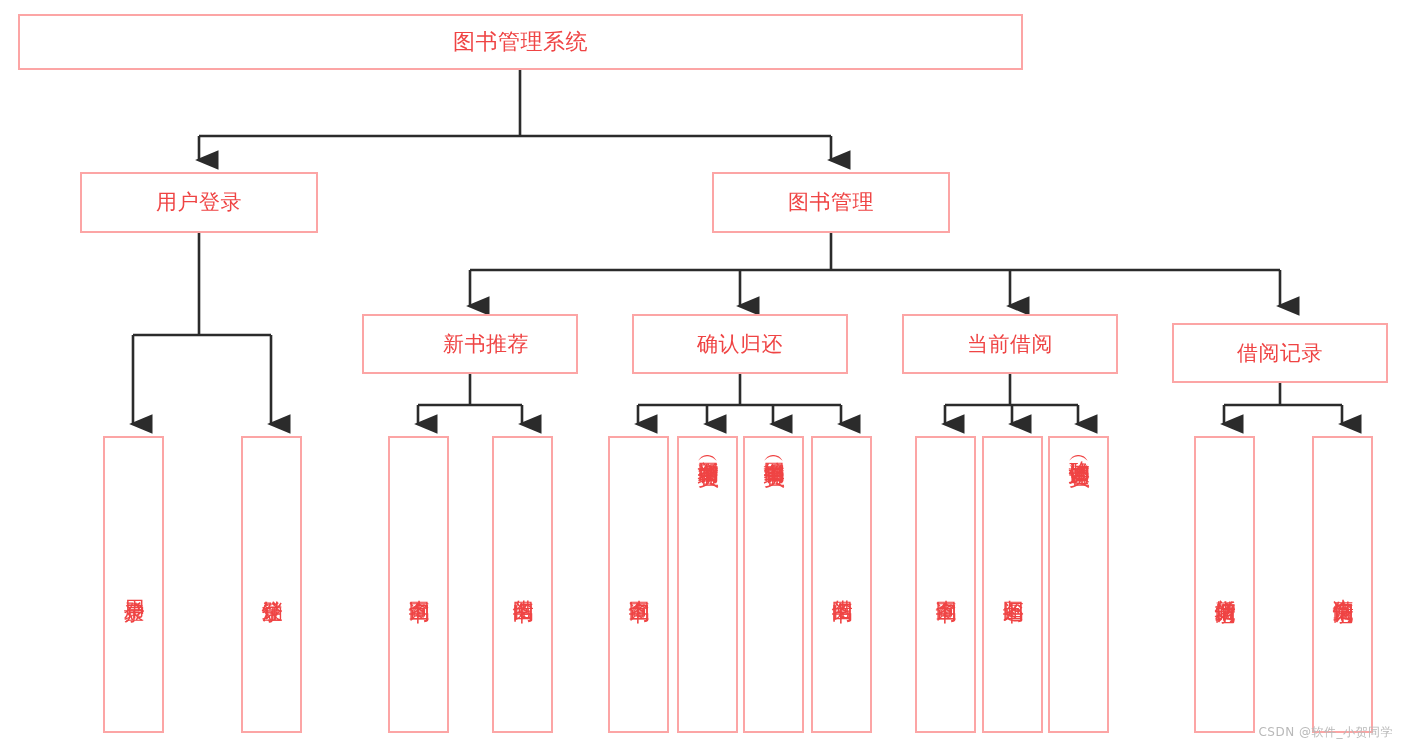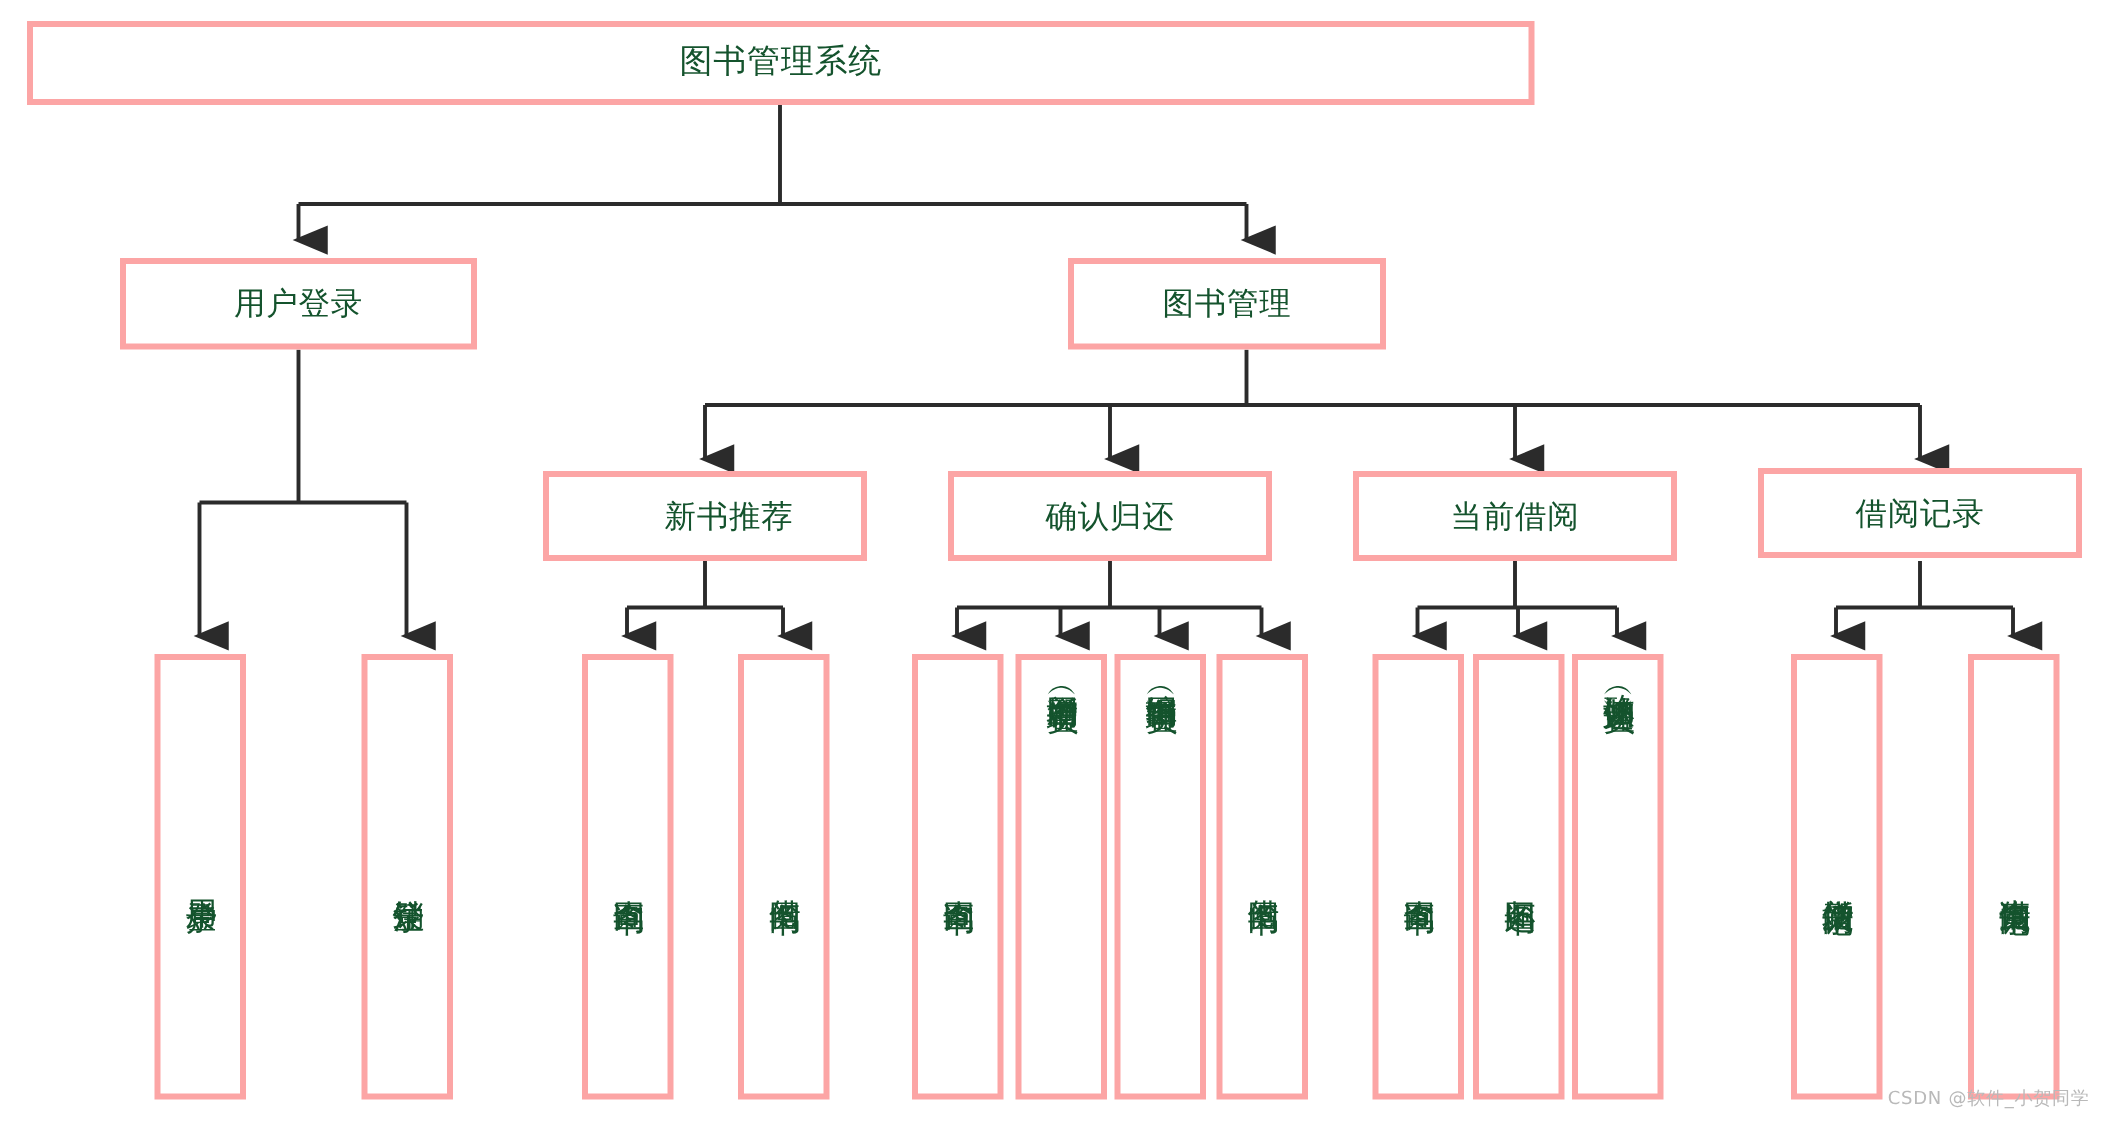--- a/index.html
+++ b/index.html
@@ -23,25 +23,25 @@
     left: 0;
     top: 0;
     width: 1405px;
     height: 747px;
     pointer-events: none;
   }
   .node {
     position: absolute;
     box-sizing: border-box;
     background: #ffffff;
-    border: 4px solid #fca5a5;
+    border: 2px solid #fca5a5;
     display: flex;
     align-items: center;
     justify-content: center;
-    color: #14532d;
+    color: #ef4444;
     z-index: 2;
   }
   .node .lbl {
     display: block;
     line-height: 1.18;
     text-align: center;
     white-space: pre;
   }
   .node.horiz .lbl {
     font-size: 21px;
@@ -133,34 +133,34 @@
     </g>
   </svg>
 
   <div class="node root horiz" style="left:18px; top:14px; width:1005px; height:56px;">
     <span class="lbl">图书管理系统</span>
   </div>
 
   <div class="node horiz" style="left:80px; top:172px; width:238px; height:61px;">
     <span class="lbl">用户登录</span>
   </div>
-  <div class="node horiz" style="left:712px; top:172px; width:212px; height:61px;">
+  <div class="node horiz" style="left:712px; top:172px; width:238px; height:61px;">
     <span class="lbl">图书管理</span>
   </div>
 
   <div class="node horiz" style="left:362px; top:314px; width:216px; height:60px;padding-left:32px;">
     <span class="lbl">新书推荐</span>
   </div>
   <div class="node horiz" style="left:632px; top:314px; width:216px; height:60px;">
     <span class="lbl">确认归还</span>
   </div>
   <div class="node horiz" style="left:902px; top:314px; width:216px; height:60px;">
     <span class="lbl">当前借阅</span>
   </div>
-  <div class="node horiz" style="left:1172px; top:312px; width:216px; height:60px;">
+  <div class="node horiz" style="left:1172px; top:323px; width:216px; height:60px;">
     <span class="lbl">借阅记录</span>
   </div>
 
   <div class="node vert mid" style="left:103px; top:436px; width:61px; height:297px;">
     <span class="lbl">用户登录</span>
   </div>
   <div class="node vert mid" style="left:241px; top:436px; width:61px; height:297px;">
     <span class="lbl">注销登录</span>
   </div>
 

